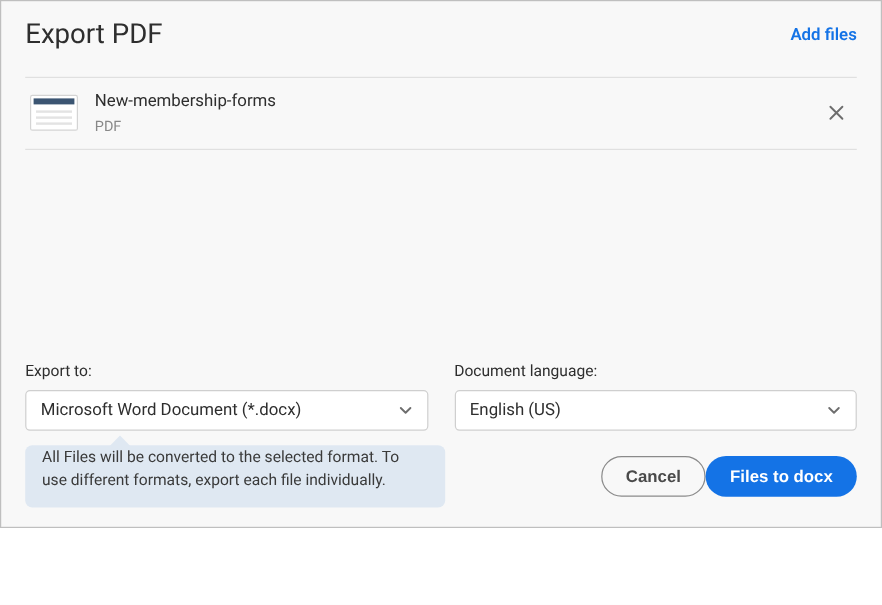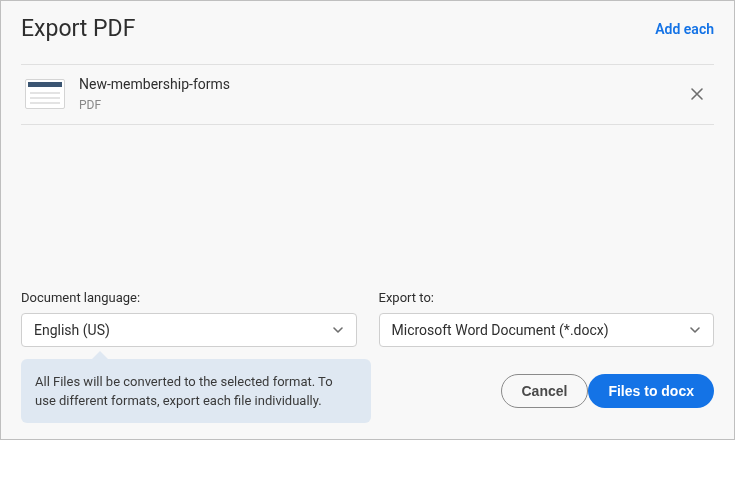--- a/index.html
+++ b/index.html
@@ -130,21 +130,21 @@
   .action-row {
     display: flex;
     gap: 22px;
     margin-top: 12px;
     align-items: center;
   }
   .tooltip {
     flex: 1;
     background: #dfe8f2;
     border-radius: 6px;
-    padding: 14px 14px 12px 14px;
+    padding: 2px 14px 12px 14px;
     font-size: 13px;
     color: #3a3a3a;
     line-height: 1.45;
     position: relative;
   }
   .tooltip::before {
     content: "";
     position: absolute;
     top: -8px;
     left: 70px;
@@ -179,21 +179,21 @@
     color: #fff;
   }
 </style>
 </head>
 <body>
 
 <div class="dialog">
 
   <div class="header">
     <div class="title">Export PDF</div>
-    <div class="add-files">Add each</div>
+    <div class="add-files">Add files</div>
   </div>
 
   <div class="file-list">
     <div class="file-row">
       <div class="file-thumb">
         <div class="thumb-bar"></div>
         <div class="thumb-line" style="top:12px;"></div>
         <div class="thumb-line" style="top:17px;"></div>
         <div class="thumb-line" style="top:22px;"></div>
       </div>
@@ -208,42 +208,42 @@
             </svg>
         </span>
       </div>
     </div>
   </div>
 
   <div class="spacer"></div>
 
   <div class="bottom">
     <div class="field-row">
+      <div class="field">
+        <div class="field-label">Export to:</div>
+        <div class="select">
+          <span>Microsoft Word Document (*.docx)</span>
+          <span class="chev">
+            <svg width="12" height="12" viewBox="0 0 12 12">
+                <path d="M2 4 L6 8 L10 4" fill="none" stroke="#6e6e6e" stroke-width="1.6" stroke-linecap="round" stroke-linejoin="round"></path>
+              </svg>
+          </span>
+        </div>
+      </div>
       <div class="field">
         <div class="field-label">Document language:</div>
         <div class="select">
           <span>English (US)</span>
           <span class="chev">
             <svg width="12" height="12" viewBox="0 0 12 12">
                 <path d="M2 4 L6 8 L10 4" fill="none" stroke="#6e6e6e" stroke-width="1.6" stroke-linecap="round" stroke-linejoin="round"></path>
               </svg>
           </span>
         </div>
       </div>
-      <div class="field">
-        <div class="field-label">Export to:</div>
-        <div class="select">
-          <span>Microsoft Word Document (*.docx)</span>
-          <span class="chev">
-            <svg width="12" height="12" viewBox="0 0 12 12">
-                <path d="M2 4 L6 8 L10 4" fill="none" stroke="#6e6e6e" stroke-width="1.6" stroke-linecap="round" stroke-linejoin="round"></path>
-              </svg>
-          </span>
-        </div>
-      </div>
     </div>
 
     <div class="action-row">
       <div class="tooltip">All Files will be converted to the selected format. To use different formats, export each file individually.</div>
       <div class="buttons">
         <button class="btn btn-secondary">Cancel</button>
         <button class="btn btn-primary">Files to docx</button>
       </div>
     </div>
   </div>

